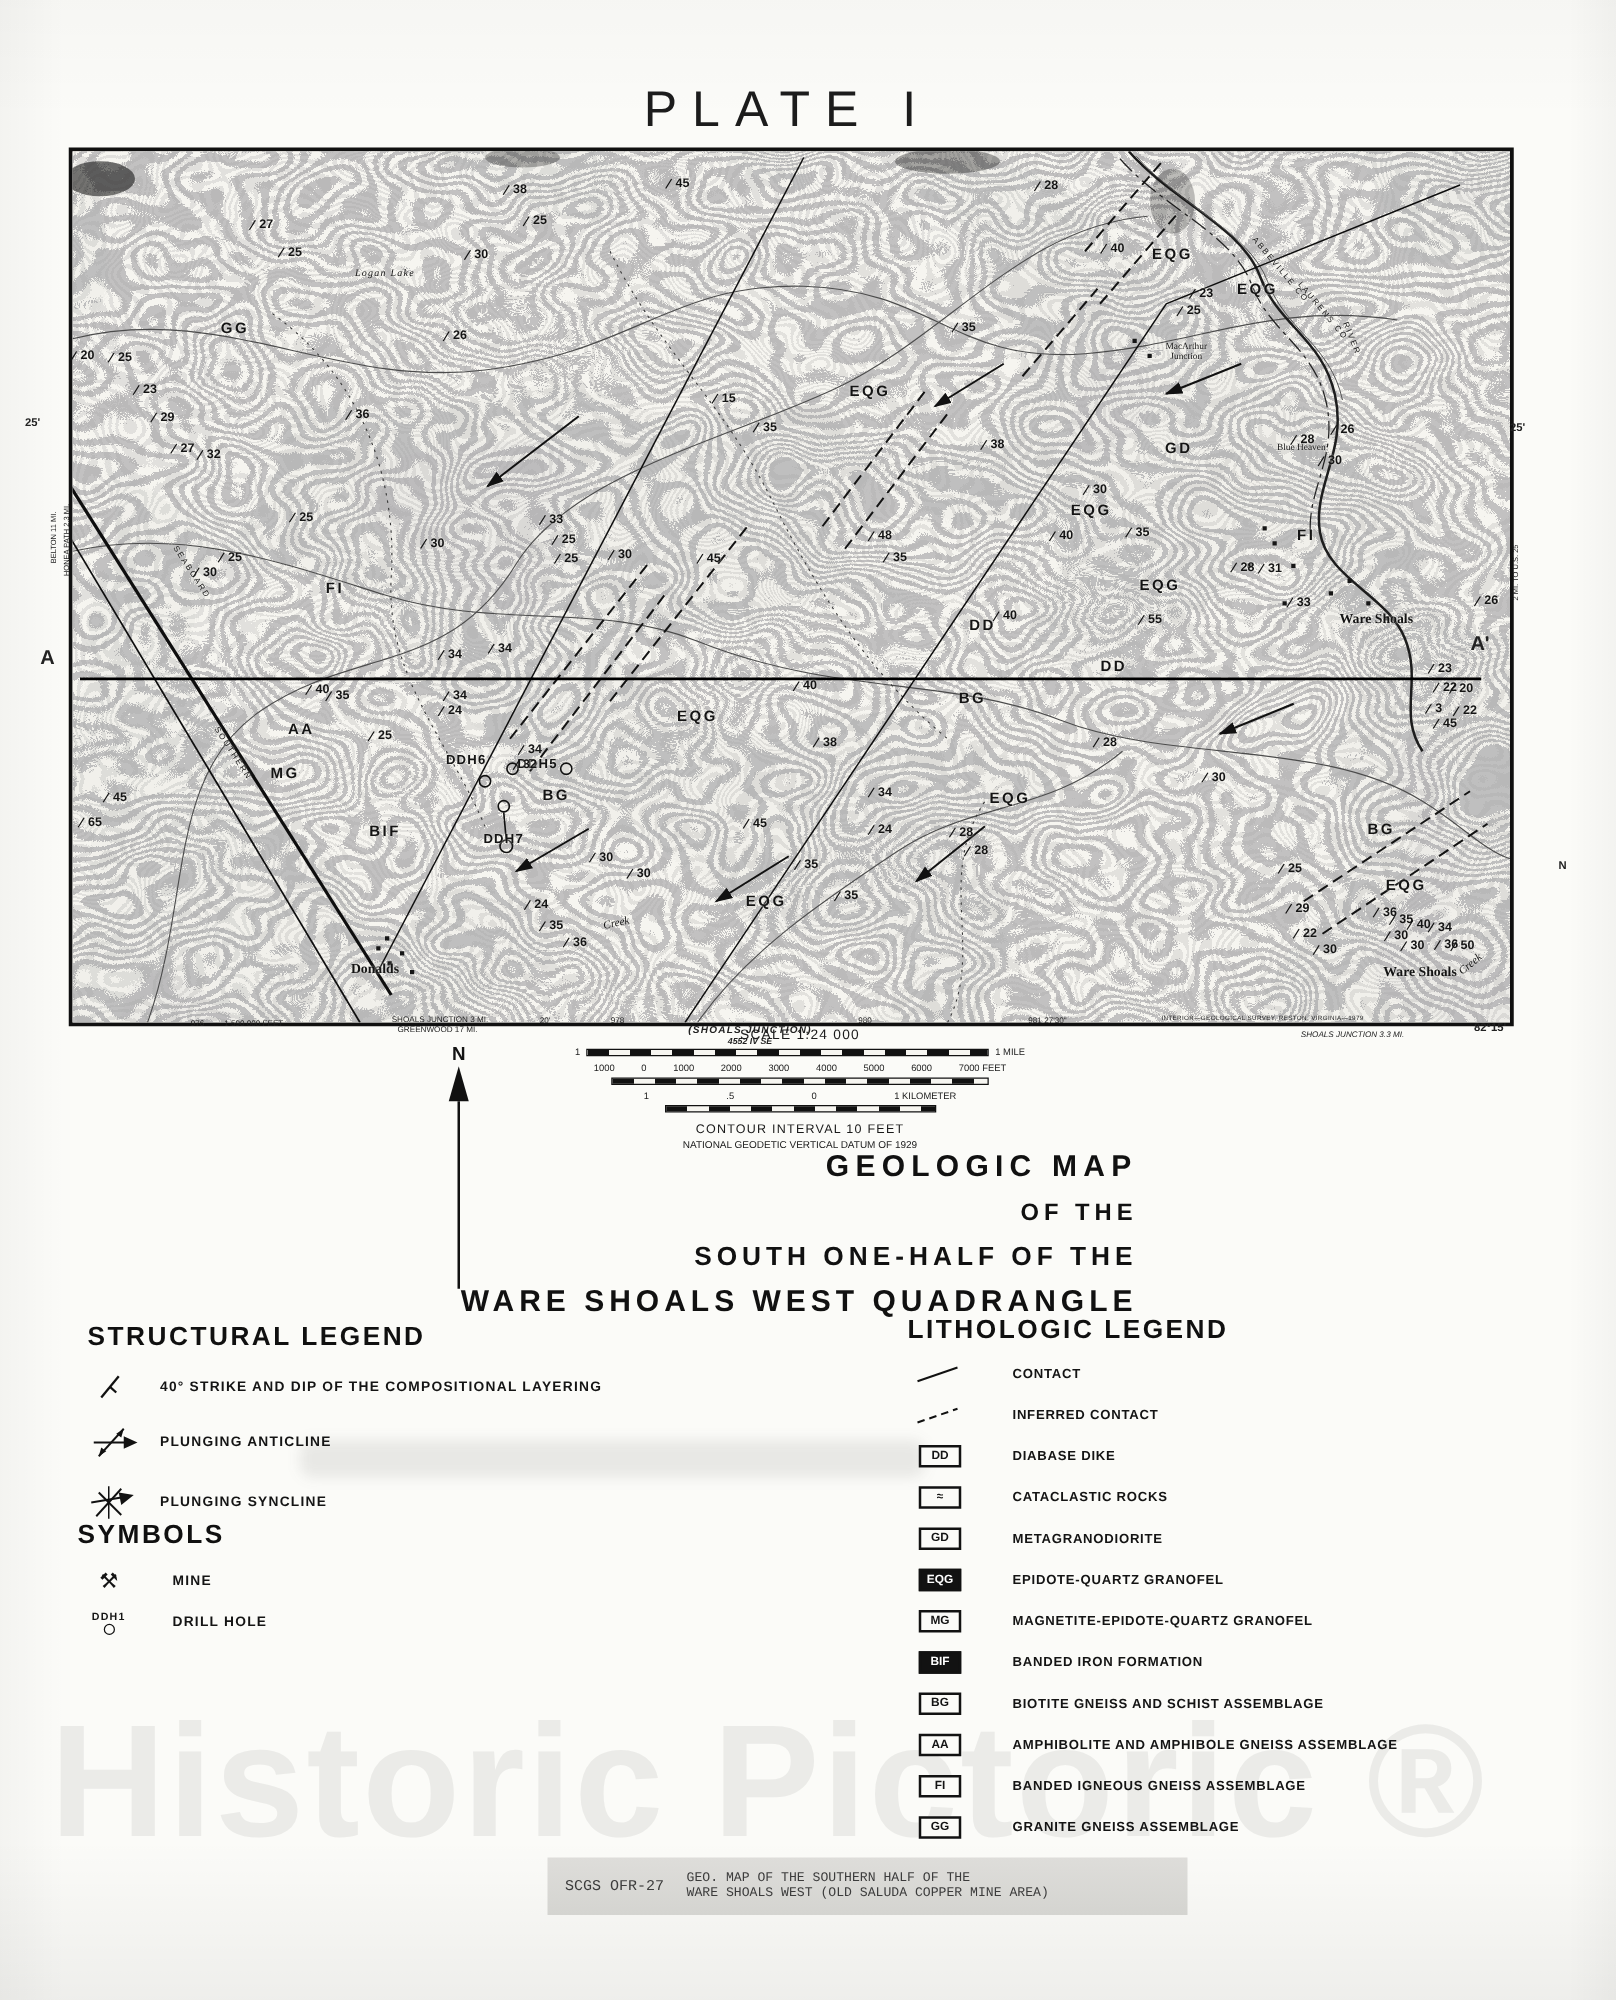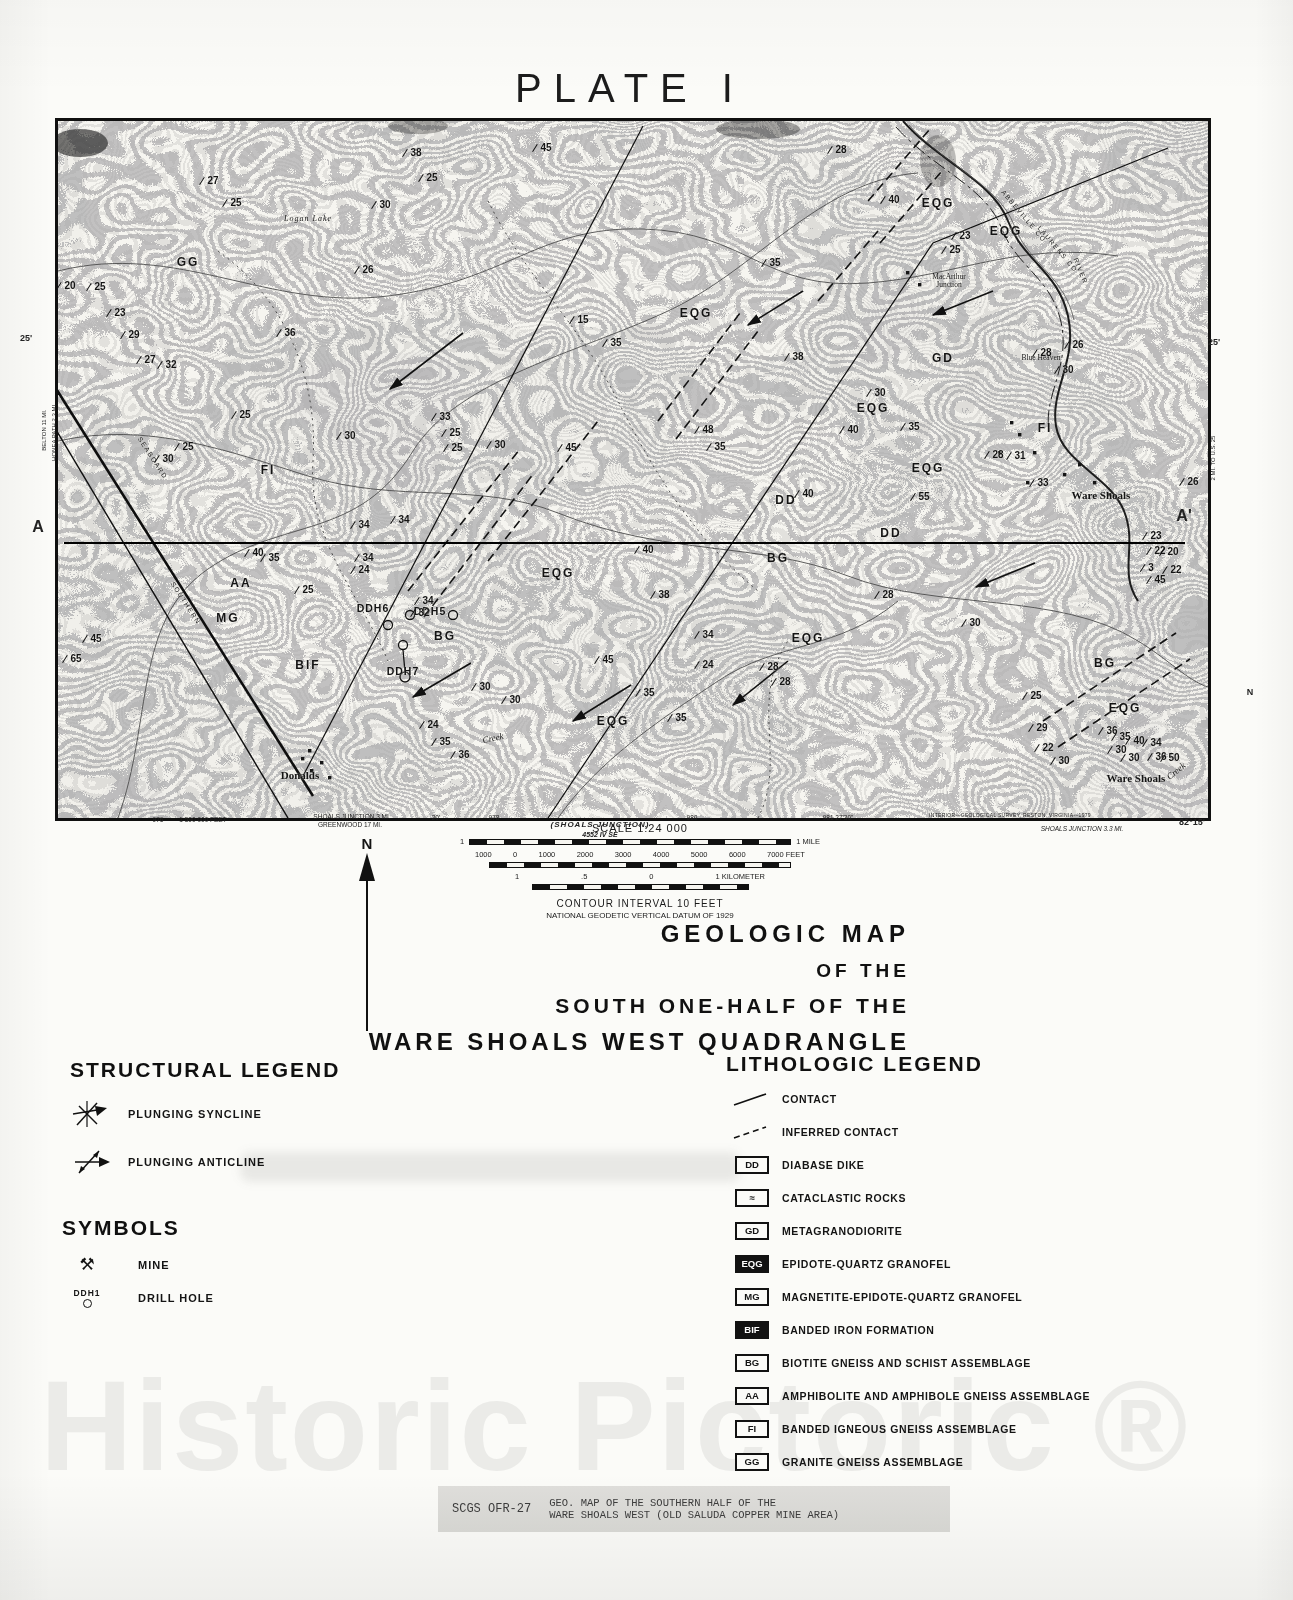--- a/index.html
+++ b/index.html
@@ -97,21 +97,21 @@
 
   #symbols{position:absolute;left:62px;top:1216px;width:400px;z-index:2;}
   .symb-item{display:flex;align-items:center;gap:26px;margin-top:14px;}
   .symb-item .sym{width:50px;display:flex;justify-content:center;align-items:center;flex:none;}
   .mine-glyph{font-size:17px;}
   .dh{display:flex;flex-direction:column;align-items:center;line-height:1;}
   .dh .dh-top{font-size:8.5px;font-weight:bold;letter-spacing:1px;}
   .dh .circ{width:7px;height:7px;border:1.4px solid #111;border-radius:50%;margin-top:1px;}
 
   #lithologic{position:absolute;left:726px;top:1052px;width:520px;z-index:2;}
-  .lith-item{display:flex;align-items:center;gap:4px;margin-top:13px;min-height:20px;}
+  .lith-item{display:flex;align-items:center;gap:32px;margin-top:13px;min-height:20px;}
   .lith-item .sym{width:52px;display:flex;justify-content:center;flex:none;}
   .lith-label{font-size:10.5px;font-weight:bold;letter-spacing:.6px;}
   .lbox{border:2px solid #121212;padding:2px 4px;font-size:9.5px;font-weight:bold;
       min-width:22px;text-align:center;line-height:1;background:#fbfbf8;}
   .lbox.inv{background:#121212;color:#ffffff;border-color:#121212;}
 
   
   #caption{
     position:absolute;left:438px;top:1486px;width:512px;height:46px;z-index:3;
     background:linear-gradient(180deg,#dedddA,#d4d4d0);
@@ -452,42 +452,51 @@
   <div class="t4">WARE SHOALS WEST  QUADRANGLE</div>
 </div>
 
 <div id="smudge"></div>
 
 <div id="structural">
   <div class="legend-title">STRUCTURAL LEGEND</div>
   <div id="structural-items">
       <div class="str-item">
         <span class="sym">
+          <svg width="30" height="24" viewBox="0 0 30 24">
+            <line x1="4" y1="20" x2="18" y2="3" stroke="#111" stroke-width="1.8"></line>
+            <line x1="11" y1="11.5" x2="16" y2="16" stroke="#111" stroke-width="1.8"></line>
+          </svg>
+        </span>
+        <span class="str-label">40° STRIKE AND DIP OF THE COMPOSITIONAL LAYERING</span>
+      </div>
+      <div class="str-item">
+        <span class="sym">
+          <svg width="42" height="32" viewBox="0 0 42 32">
+            <line x1="8" y1="27" x2="28" y2="5" stroke="#111" stroke-width="1.5"></line>
+            <polygon points="28,5 22,9 26,12" fill="#111"></polygon>
+            <polygon points="8,27 14,23 10,20" fill="#111"></polygon>
+            <line x1="4" y1="16" x2="30" y2="16" stroke="#111" stroke-width="1.5"></line>
+            <polygon points="39,16 28,11 28,21" fill="#111"></polygon>
+          </svg>
+        </span>
+        <span class="str-label">PLUNGING ANTICLINE</span>
+      </div>
+      <div class="str-item">
+        <span class="sym">
           <svg width="42" height="32" viewBox="0 0 42 32">
             <line x1="6" y1="27" x2="26" y2="5" stroke="#111" stroke-width="1.5"></line>
             <line x1="8" y1="8" x2="26" y2="26" stroke="#111" stroke-width="1.5"></line>
             <line x1="16" y1="3" x2="16" y2="29" stroke="#111" stroke-width="1.2"></line>
             <line x1="2" y1="16" x2="26" y2="12" stroke="#111" stroke-width="1.5"></line>
             <polygon points="36,10 24,8 26,18" fill="#111"></polygon>
           </svg>
         </span>
         <span class="str-label">PLUNGING SYNCLINE</span>
       </div>
-      <div class="str-item">
-        <span class="sym">
-          <svg width="42" height="32" viewBox="0 0 42 32">
-            <line x1="8" y1="27" x2="28" y2="5" stroke="#111" stroke-width="1.5"></line>
-            <polygon points="28,5 22,9 26,12" fill="#111"></polygon>
-            <polygon points="8,27 14,23 10,20" fill="#111"></polygon>
-            <line x1="4" y1="16" x2="30" y2="16" stroke="#111" stroke-width="1.5"></line>
-            <polygon points="39,16 28,11 28,21" fill="#111"></polygon>
-          </svg>
-        </span>
-        <span class="str-label">PLUNGING ANTICLINE</span>
-      </div>
     </div>
 </div>
 
 <div id="symbols">
   <div class="legend-title">SYMBOLS</div>
   <div id="symbols-items">
       <div class="symb-item">
         <span class="sym">
           <span class="mine-glyph">⚒</span>
         </span>

